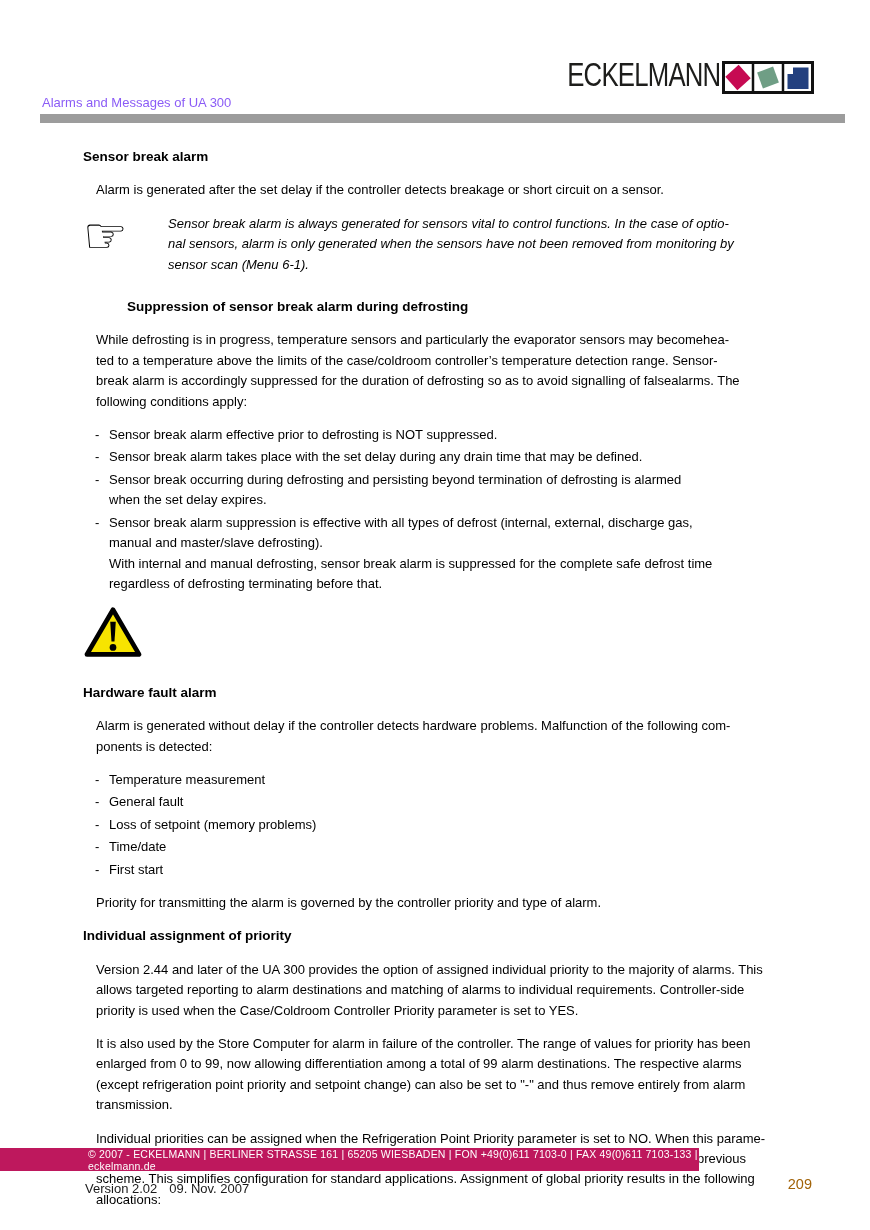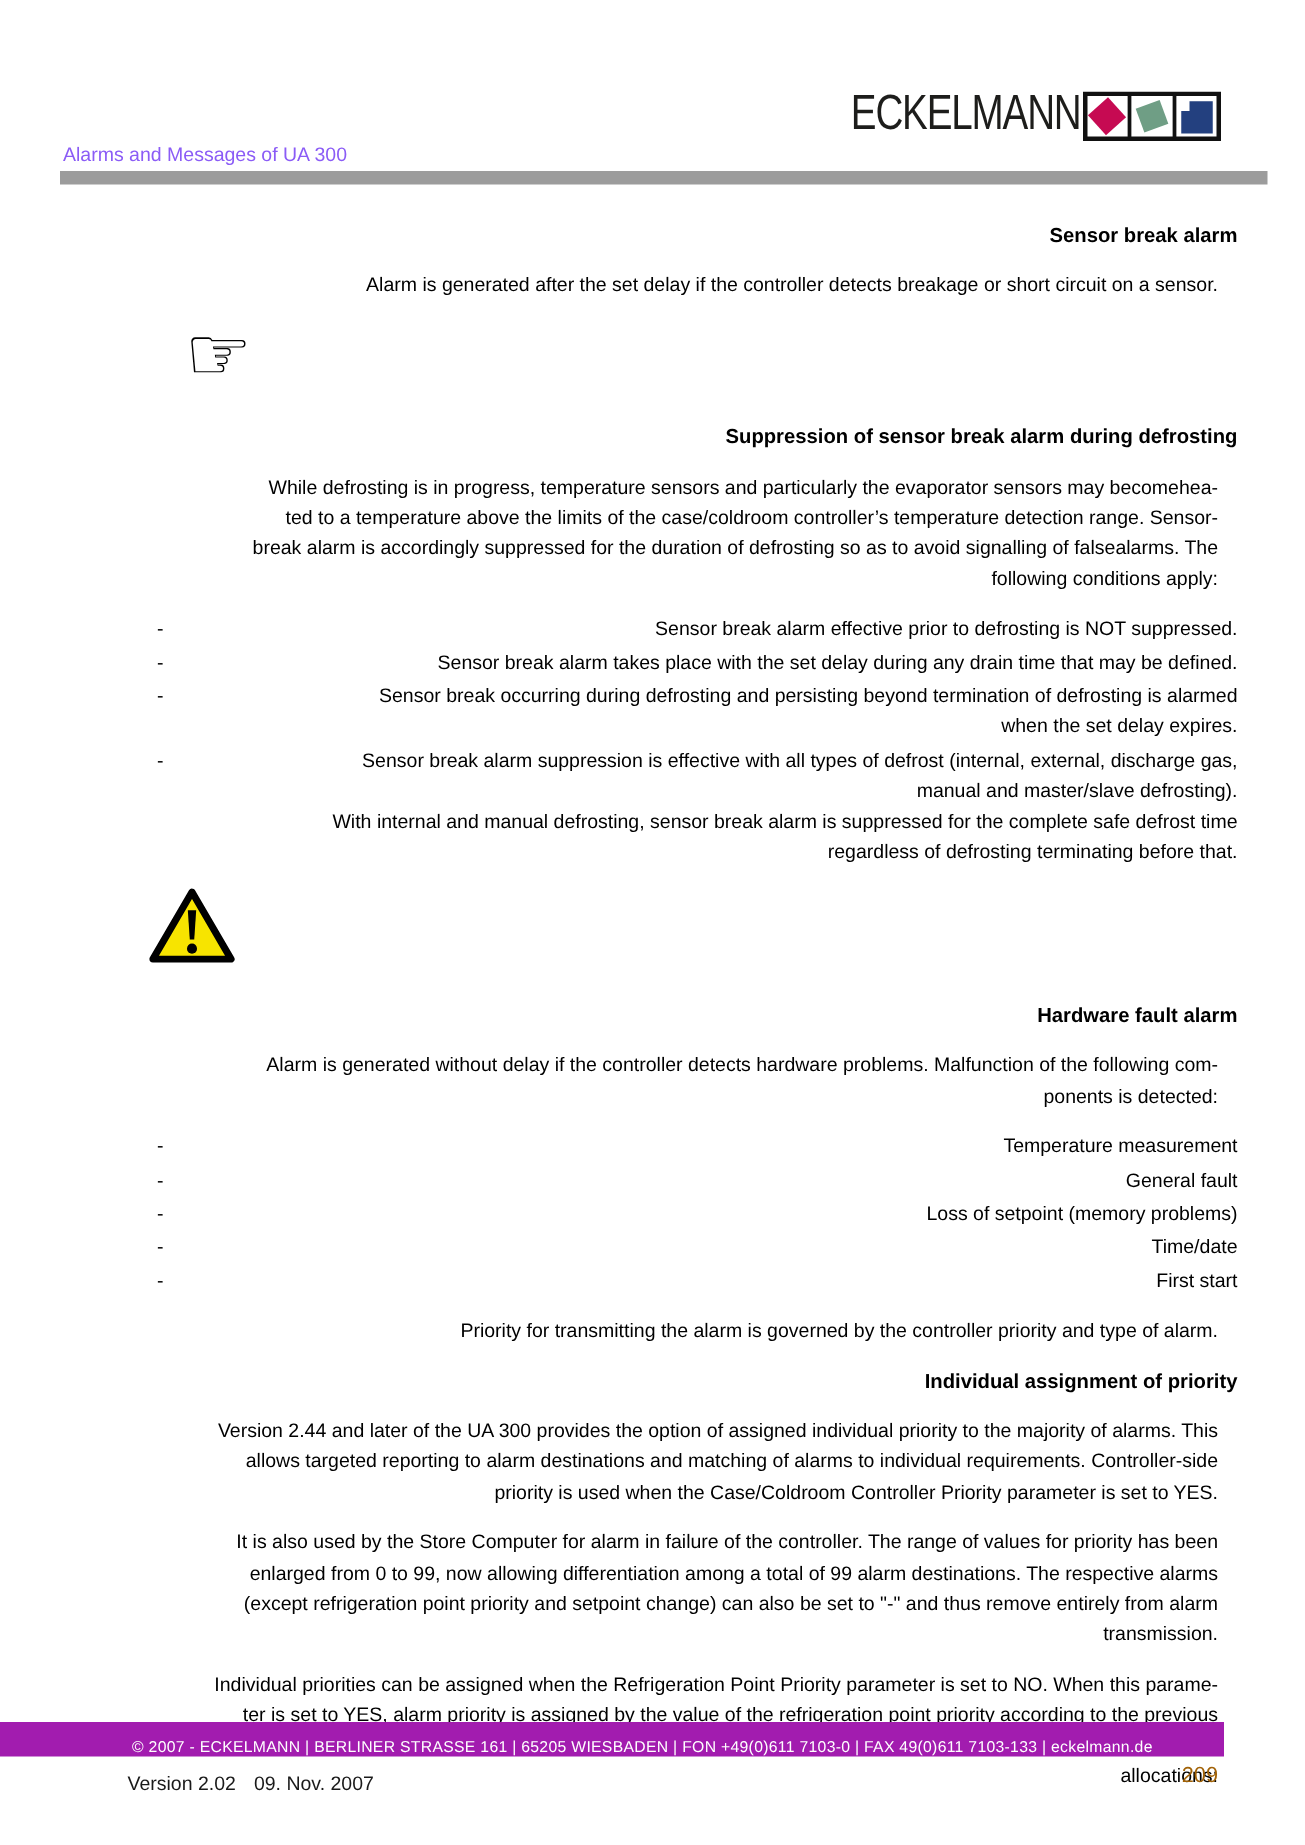--- a/index.html
+++ b/index.html
@@ -9,21 +9,21 @@
   
   .logo{position:absolute;top:56px;right:56px;display:flex;align-items:flex-end;}
   .logo-wordmark{font-size:33px;letter-spacing:-1px;color:#1d1d1b;
                  transform:scaleX(0.78);transform-origin:right center;white-space:nowrap;}
   .logo-squares{display:block;margin-left:2px;}
   .breadcrumb{position:absolute;left:42px;top:95px;font-size:13px;color:#8b5cf6;}
   .header-rule{position:absolute;left:40px;top:114px;width:805px;height:9px;background:#9c9c9c;}
 
   
   #content{position:absolute;left:83px;top:147px;width:742px;
-           font-size:13px;line-height:20.4px;text-align:right;}
+           font-size:13px;line-height:20.4px;}
   .section-title{font-size:13.5px;font-weight:bold;margin:0 0 5px 0;line-height:20.4px;}
   #content p{margin:13px;white-space:pre-line;}
   .mt-s2{margin-top:22px;margin-left:44px;}
   .mt-s3{margin-top:16px;}
   .mt-s4{margin-top:12px;}
   .mt-outro{margin-top:2px;}
   .pgap{margin-bottom:4px !important;}
 
   .note-row{display:flex;margin-top:4px;}
   .note-icon-col{width:85px;flex:none;}
@@ -34,22 +34,22 @@
   ul.dashes li{display:flex;margin:0 0 2px 12px;}
   ul.dashes .dash{width:14px;flex:none;}
   ul.dashes .btext{flex:1;white-space:pre-line;}
 
   .warning-row{display:flex;margin-top:10px;}
   .warn-icon-col{width:75px;flex:none;padding-top:2px;}
   .warning-text{flex:1;}
   .formula sub{font-size:9.8px;line-height:0;}
 
   
-  .footer-bar{position:absolute;left:0;top:1148px;width:816px;height:23px;background:#a21caf;
-              display:flex;align-items:flex-end;}
+  .footer-bar{position:absolute;left:0;top:1148px;width:699px;height:23px;background:#be185d;
+              display:flex;align-items:flex-start;}
   .footer-address{color:#ffffff;font-size:10.5px;padding-left:88px;letter-spacing:0.2px;}
   .version-line{position:absolute;left:85px;top:1181px;font-size:13px;color:#1a1a1a;}
   .version-line .date{margin-left:12px;}
   .page-number{position:absolute;right:58px;top:1176px;font-size:14.5px;color:#a16207;}
 </style>
 </head>
 <body>
 
 <div class="page">
 
@@ -69,20 +69,23 @@
 
   <main id="content">
 
     <h2 class="section-title">Sensor break alarm</h2>
     <p>Alarm is generated after the set delay if the controller detects breakage or short circuit on a sensor.</p>
 
     <div class="note-row">
       <div class="note-icon-col">
         <span class="hand-glyph">☞</span>
       </div>
+      <div class="note-text">Sensor break alarm is always generated for sensors vital to control functions. In the case of optio-
+nal sensors, alarm is only generated when the sensors have not been removed from monitoring by
+sensor scan (Menu 6-1).</div>
     </div>
 
     <h2 class="section-title mt-s2">Suppression of sensor break alarm during defrosting</h2>
     <p>While defrosting is in progress, temperature sensors and particularly the evaporator sensors may becomehea-
 ted to a temperature above the limits of the case/coldroom controller’s temperature detection range. Sensor-
 break alarm is accordingly suppressed for the duration of defrosting so as to avoid signalling of falsealarms. The
 following conditions apply:</p>
 
     <ul class="dashes">
       <li>

